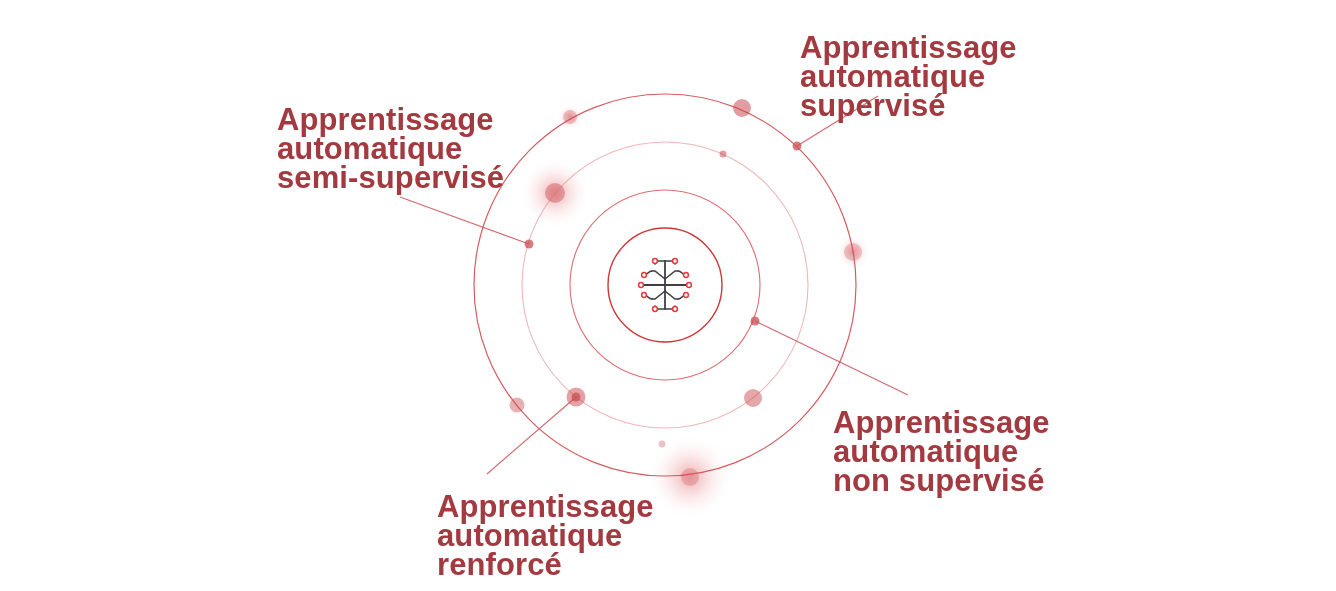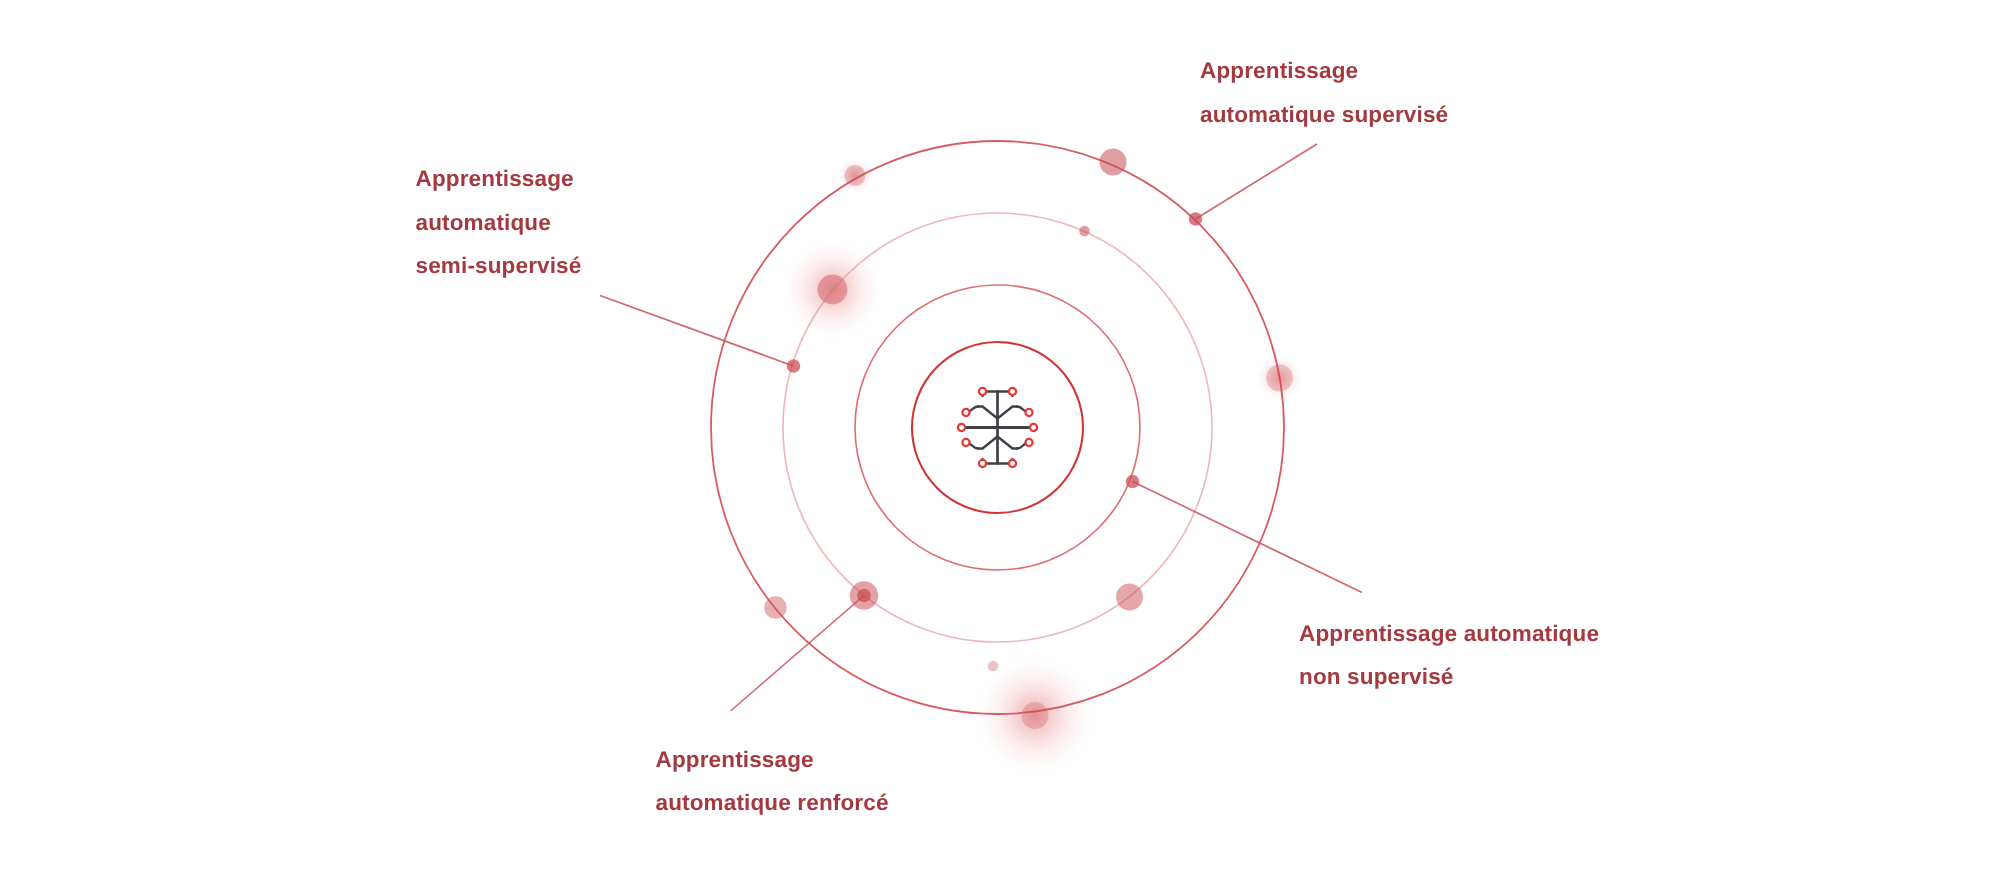--- a/index.html
+++ b/index.html
@@ -24,29 +24,29 @@
     position: absolute;
     left: 0;
     top: 0;
     width: 1336px;
     height: 591px;
   }
   .label {
     position: absolute;
     color: #a33a40;
     font-weight: bold;
-    font-size: 15px;
+    font-size: 31px;
     line-height: 29px;
     letter-spacing: 0.1px;
     white-space: pre-line;
     margin: 0;
   }
   #label-supervised   { left: 800px; top: 33px;  width: 300px; }
   #label-semi         { left: 277px; top: 105px; width: 230px; }
-  #label-unsupervised { left: 866px; top: 408px; width: 340px; }
+  #label-unsupervised { left: 833px; top: 408px; width: 340px; }
   #label-reinforced   { left: 437px; top: 492px; width: 290px; }
 </style>
 </head>
 <body>
 
 <div id="stage">
 
   <svg id="diagram-svg" viewBox="0 0 1336 591" xmlns="http://www.w3.org/2000/svg">
     <defs>
       <radialGradient id="glowGrad">

